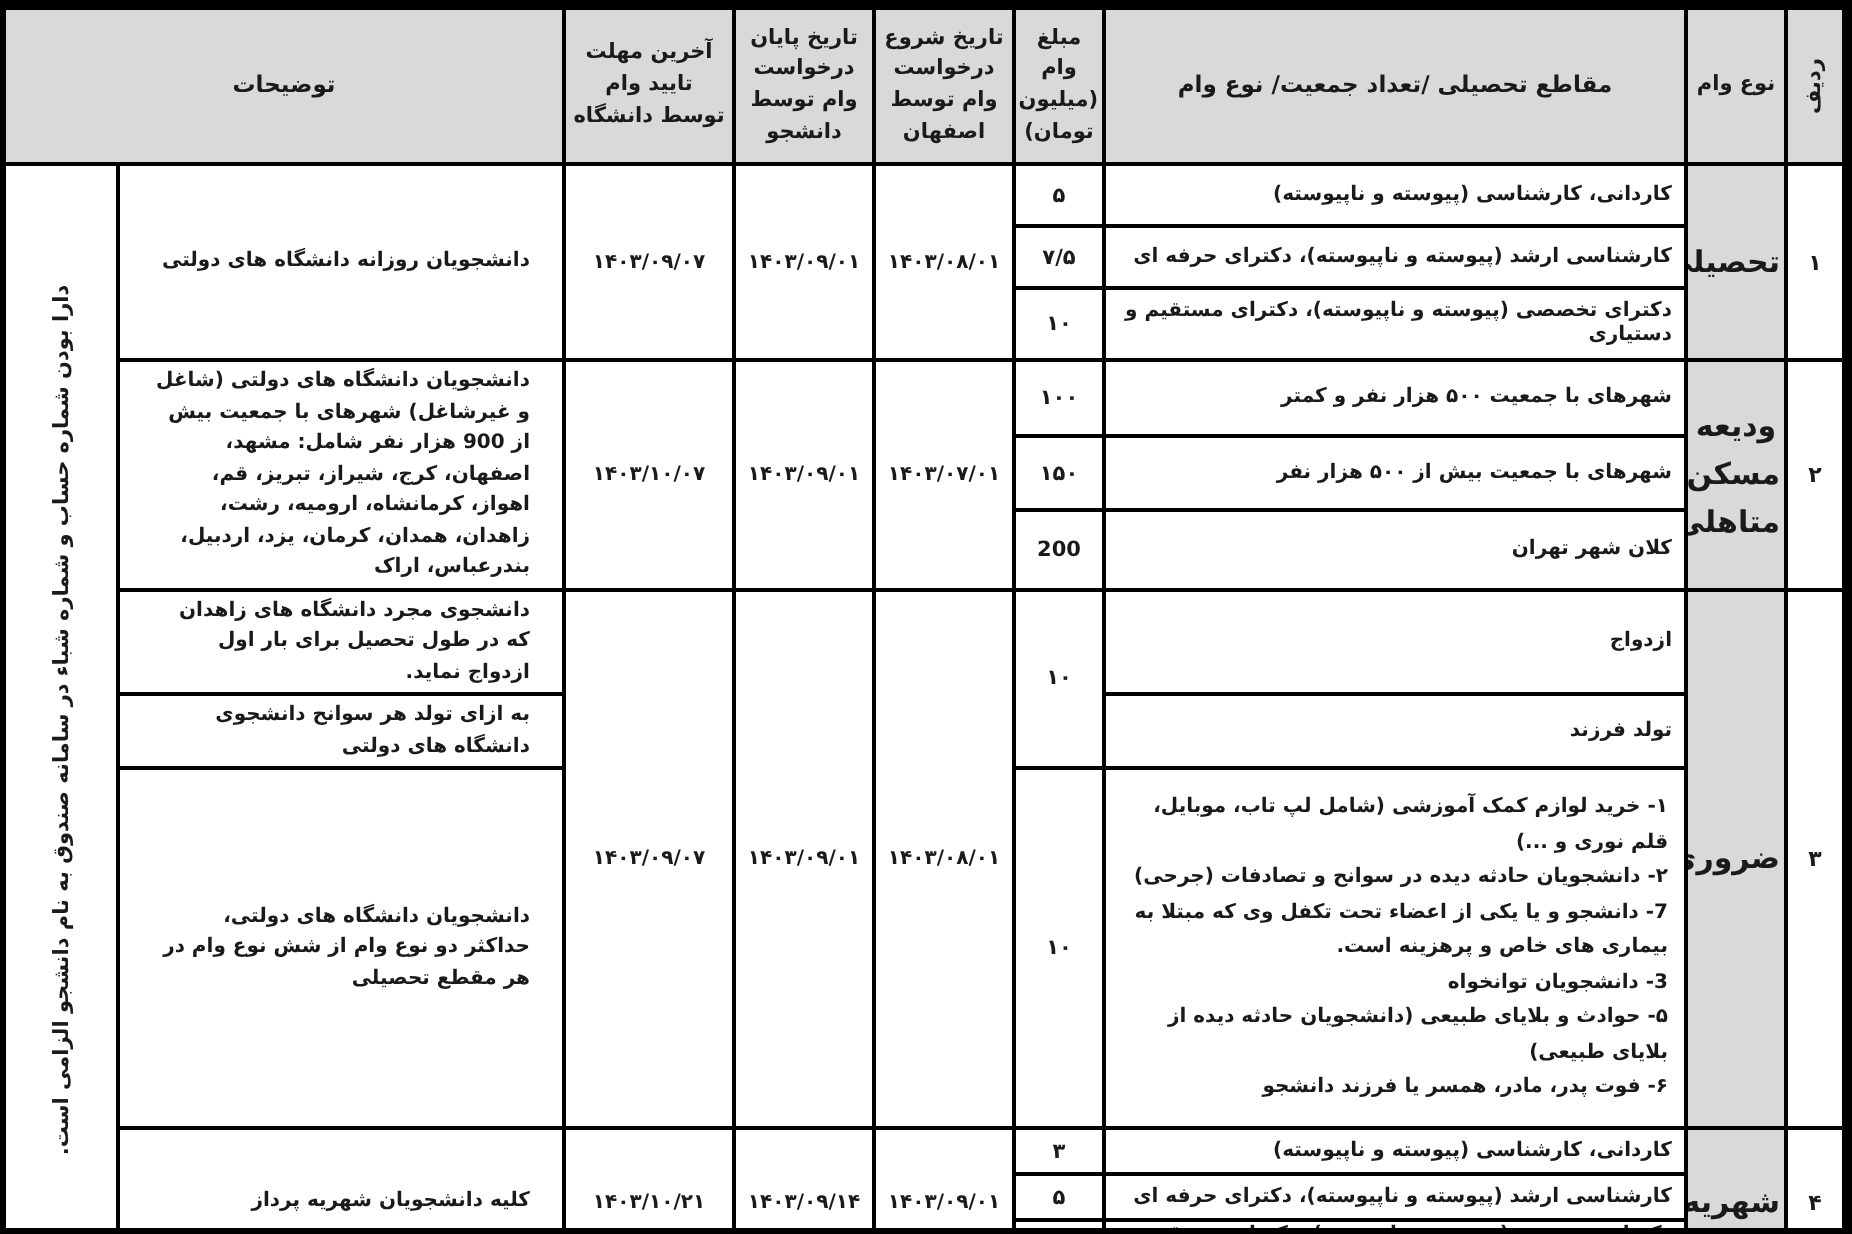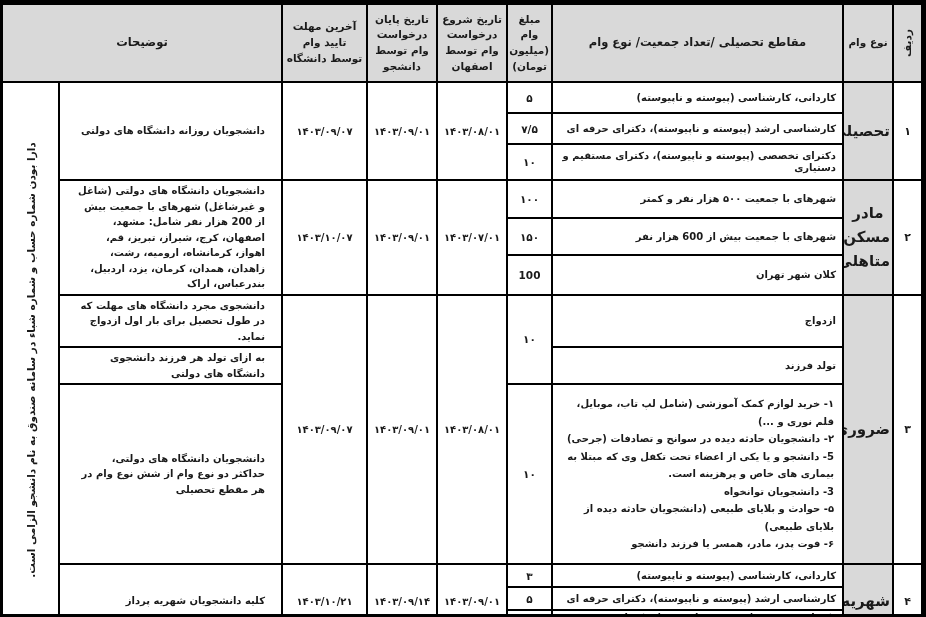--- a/index.html
+++ b/index.html
@@ -112,56 +112,56 @@
         <td class="c-level">کارشناسی ارشد (پیوسته و ناپیوسته)، دکترای حرفه ای</td>
         <td class="c-amount">۷/۵</td>
       </tr>
       <tr style="height:36px">
         <td class="c-level">دکترای تخصصی (پیوسته و ناپیوسته)، دکترای مستقیم و دستیاری</td>
         <td class="c-amount">۱۰</td>
       </tr>
 
       <tr style="height:28px">
         <td class="c-radif" rowspan="3">۲</td>
-        <td class="c-type" rowspan="3">مادر مسکن متاهلی</td>
+        <td class="c-type" rowspan="3">ودیعه مسکن متاهلی</td>
         <td class="c-level">شهرهای با جمعیت ۵۰۰ هزار نفر و کمتر</td>
         <td class="c-amount">۱۰۰</td>
         <td class="c-date" rowspan="3">۱۴۰۳/۰۷/۰۱</td>
         <td class="c-date" rowspan="3">۱۴۰۳/۰۹/۰۱</td>
         <td class="c-date" rowspan="3">۱۴۰۳/۱۰/۰۷</td>
-        <td class="c-note" rowspan="3">دانشجویان دانشگاه های دولتی (شاغل و غیرشاغل) شهرهای با جمعیت بیش از 200 هزار نفر شامل: مشهد، اصفهان، کرج، شیراز، تبریز، قم، اهواز، کرمانشاه، ارومیه، رشت، زاهدان، همدان، کرمان، یزد، اردبیل، بندرعباس، اراک</td>
+        <td class="c-note" rowspan="3">دانشجویان دانشگاه های دولتی (شاغل و غیرشاغل) شهرهای با جمعیت بیش از 900 هزار نفر شامل: مشهد، اصفهان، کرج، شیراز، تبریز، قم، اهواز، کرمانشاه، ارومیه، رشت، زاهدان، همدان، کرمان، یزد، اردبیل، بندرعباس، اراک</td>
       </tr>
       <tr style="height:28px">
-        <td class="c-level">شهرهای با جمعیت بیش از 600 هزار نفر</td>
+        <td class="c-level">شهرهای با جمعیت بیش از ۵۰۰ هزار نفر</td>
         <td class="c-amount">۱۵۰</td>
       </tr>
       <tr style="height:29px">
         <td class="c-level">کلان شهر تهران</td>
-        <td class="c-amount">100</td>
+        <td class="c-amount">200</td>
       </tr>
 
       <tr style="height:34px">
         <td class="c-radif" rowspan="3">۳</td>
         <td class="c-type" rowspan="3">ضروری</td>
         <td class="c-level">ازدواج</td>
         <td class="c-amount" rowspan="2">۱۰</td>
         <td class="c-date" rowspan="3">۱۴۰۳/۰۸/۰۱</td>
         <td class="c-date" rowspan="3">۱۴۰۳/۰۹/۰۱</td>
         <td class="c-date" rowspan="3">۱۴۰۳/۰۹/۰۷</td>
-        <td class="c-note">دانشجوی مجرد دانشگاه های مهلت که در طول تحصیل برای بار اول ازدواج نماید.</td>
+        <td class="c-note">دانشجوی مجرد دانشگاه های زاهدان که در طول تحصیل برای بار اول ازدواج نماید.</td>
       </tr>
       <tr style="height:32px">
         <td class="c-level">تولد فرزند</td>
-        <td class="c-note">به ازای تولد هر فرزند دانشجوی دانشگاه های دولتی</td>
+        <td class="c-note">به ازای تولد هر سوانح دانشجوی دانشگاه های دولتی</td>
       </tr>
       <tr style="height:180px">
         <td class="list-cell">
           <div class="line">۱- خرید لوازم کمک آموزشی (شامل لپ تاب، موبایل، قلم نوری و ...)</div>
           <div class="line">۲- دانشجویان حادثه دیده در سوانح و تصادفات (جرحی)</div>
-          <div class="line">5- دانشجو و یا یکی از اعضاء تحت تکفل وی که مبتلا به بیماری های خاص و پرهزینه است.</div>
+          <div class="line">7- دانشجو و یا یکی از اعضاء تحت تکفل وی که مبتلا به بیماری های خاص و پرهزینه است.</div>
           <div class="line">3- دانشجویان توانخواه</div>
           <div class="line">۵- حوادث و بلایای طبیعی (دانشجویان حادثه دیده از بلایای طبیعی)</div>
           <div class="line">۶- فوت پدر، مادر، همسر یا فرزند دانشجو</div>
         </td>
         <td class="c-amount">۱۰</td>
         <td class="c-note">دانشجویان دانشگاه های دولتی، حداکثر دو نوع وام از شش نوع وام در هر مقطع تحصیلی</td>
       </tr>
 
       <tr style="height:23px">
         <td class="c-radif" rowspan="3">۴</td>

